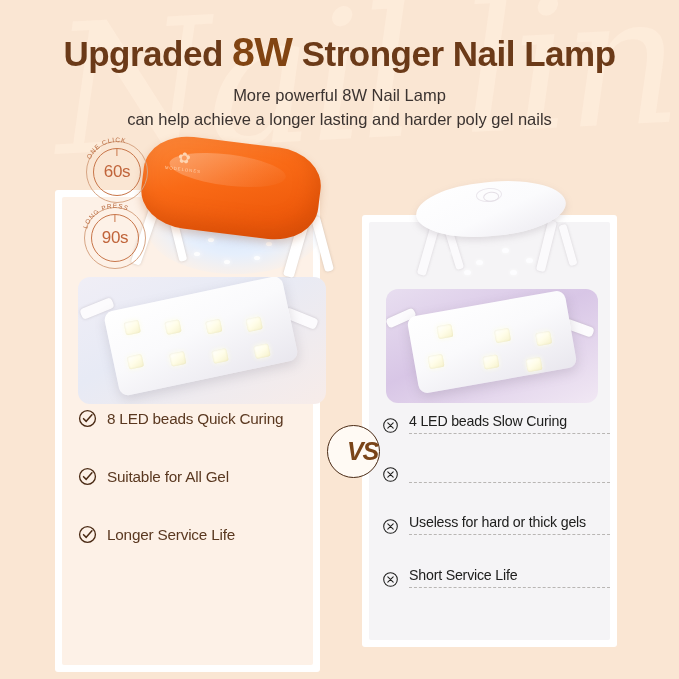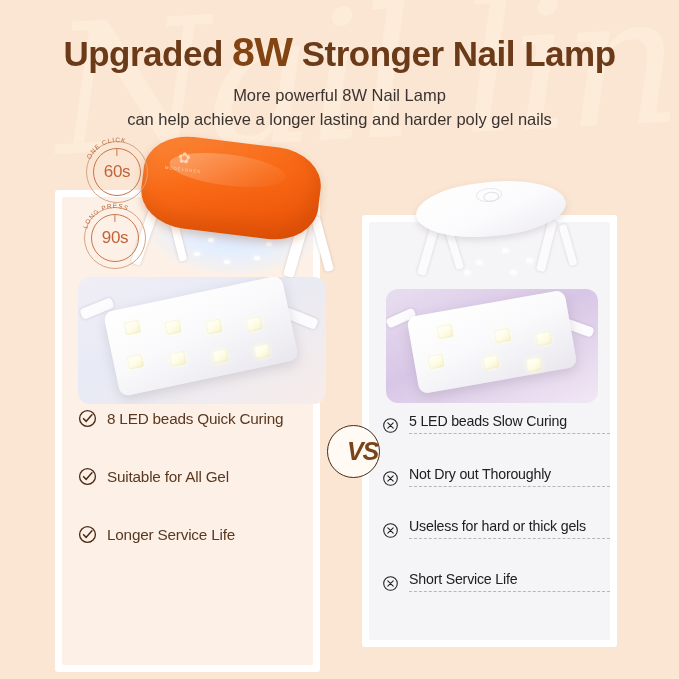--- a/index.html
+++ b/index.html
@@ -361,33 +361,32 @@
 
   <div class="feature-list" id="right-list">
     <div class="feat">
       <span class="ico">
         <svg width="17" height="17" viewBox="0 0 24 24">
           <circle cx="12" cy="12" r="9.6" fill="none" stroke="#20201f" stroke-width="1.5"></circle>
           <path d="M8.2 8.2 L15.8 15.8 M15.8 8.2 L8.2 15.8" fill="none" stroke="#20201f" stroke-width="1.5" stroke-linecap="round"></path>
         </svg>
       </span>
       <span class="feat-wrap">
-        <span class="feat-txt">5 LED beads Slow Curing</span>
+        <span class="feat-txt">4 LED beads Slow Curing</span>
         <div class="dash"></div>
       </span>
     </div>
     <div class="feat">
       <span class="ico">
         <svg width="17" height="17" viewBox="0 0 24 24">
           <circle cx="12" cy="12" r="9.6" fill="none" stroke="#20201f" stroke-width="1.5"></circle>
           <path d="M8.2 8.2 L15.8 15.8 M15.8 8.2 L8.2 15.8" fill="none" stroke="#20201f" stroke-width="1.5" stroke-linecap="round"></path>
         </svg>
       </span>
       <span class="feat-wrap">
-        <span class="feat-txt">Not Dry out Thoroughly</span>
         <div class="dash"></div>
       </span>
     </div>
     <div class="feat">
       <span class="ico">
         <svg width="17" height="17" viewBox="0 0 24 24">
           <circle cx="12" cy="12" r="9.6" fill="none" stroke="#20201f" stroke-width="1.5"></circle>
           <path d="M8.2 8.2 L15.8 15.8 M15.8 8.2 L8.2 15.8" fill="none" stroke="#20201f" stroke-width="1.5" stroke-linecap="round"></path>
         </svg>
       </span>

